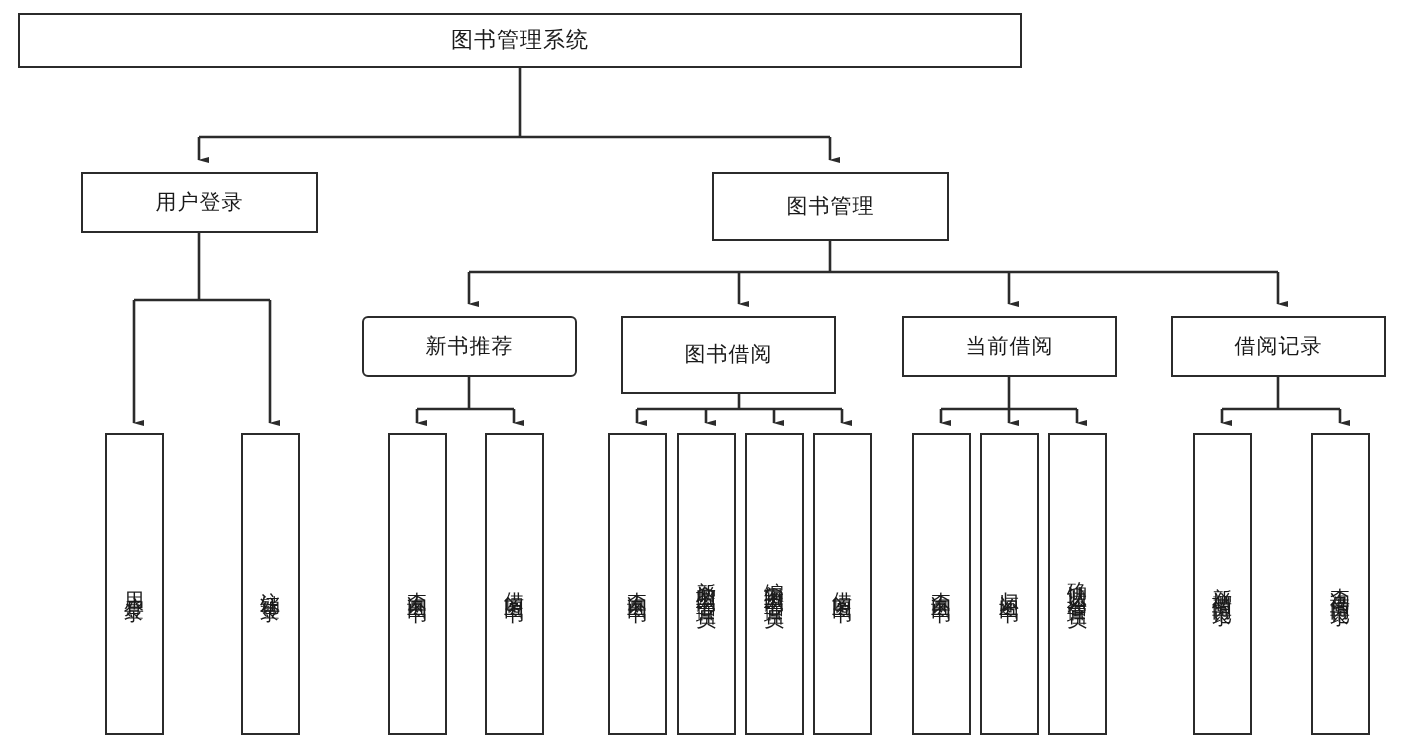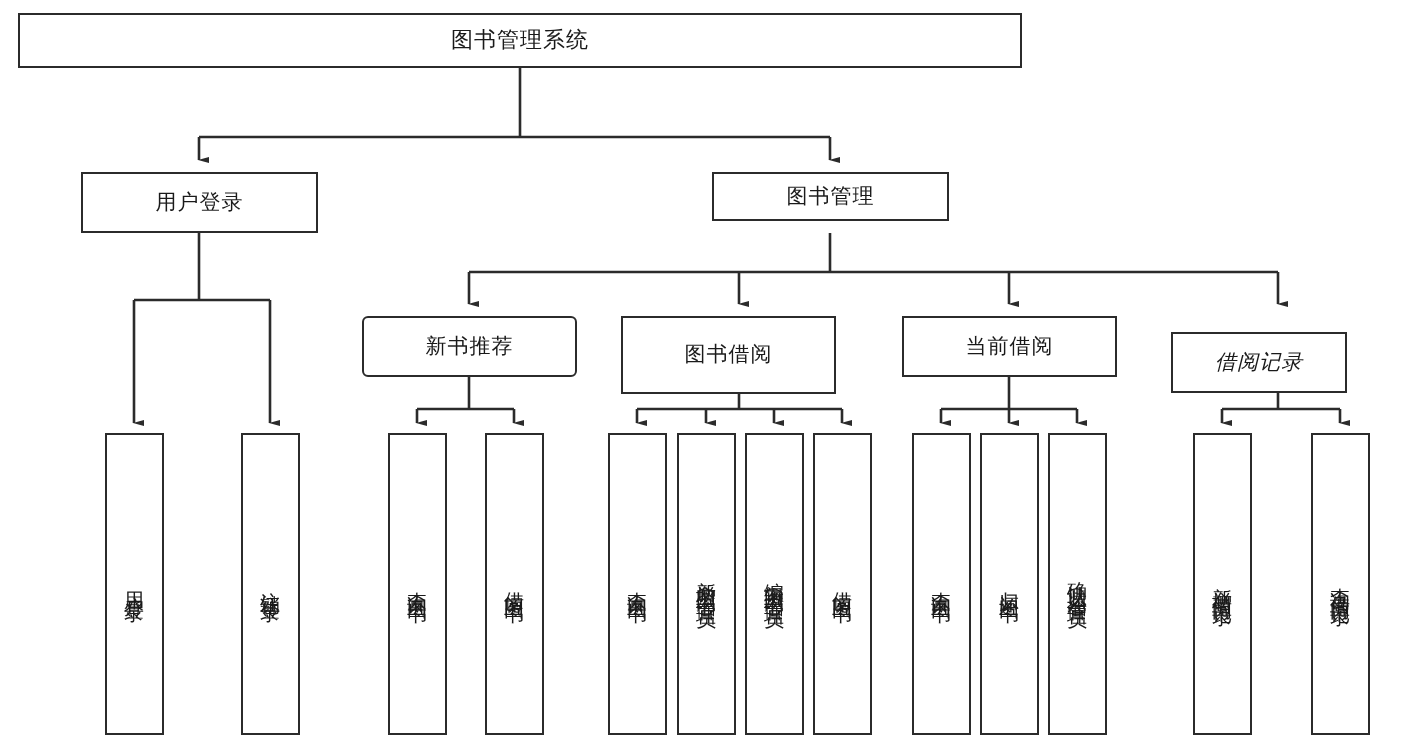--- a/index.html
+++ b/index.html
@@ -115,34 +115,34 @@
     </g>
   </svg>
 
   <div class="node h root" style="left:18px;top:13px;width:1004px;height:55px;">
     <span>图书管理系统</span>
   </div>
 
   <div class="node h" style="left:81px;top:172px;width:237px;height:61px;">
     <span>用户登录</span>
   </div>
-  <div class="node h" style="left:712px;top:172px;width:237px;height:49px;">
+  <div class="node h" style="left:712px;top:172px;width:237px;height:69px;">
     <span>图书管理</span>
   </div>
 
   <div class="node h" style="left:362px;top:316px;width:215px;height:61px;border-radius:6px;">
     <span>新书推荐</span>
   </div>
   <div class="node h" style="left:621px;top:316px;width:215px;height:78px;">
     <span>图书借阅</span>
   </div>
   <div class="node h" style="left:902px;top:316px;width:215px;height:61px;justify-content:center;">
     <span>当前借阅</span>
   </div>
-  <div class="node h" style="left:1171px;top:332px;width:176px;height:61px;font-style:italic;">
+  <div class="node h" style="left:1171px;top:316px;width:215px;height:61px;">
     <span>借阅记录</span>
   </div>
 
   <div class="node v" style="left:105px;top:433px;width:59px;height:302px;">
     <span class="vtext">用户登录</span>
   </div>
   <div class="node v" style="left:241px;top:433px;width:59px;height:302px;">
     <span class="vtext">注销登录</span>
   </div>
 

